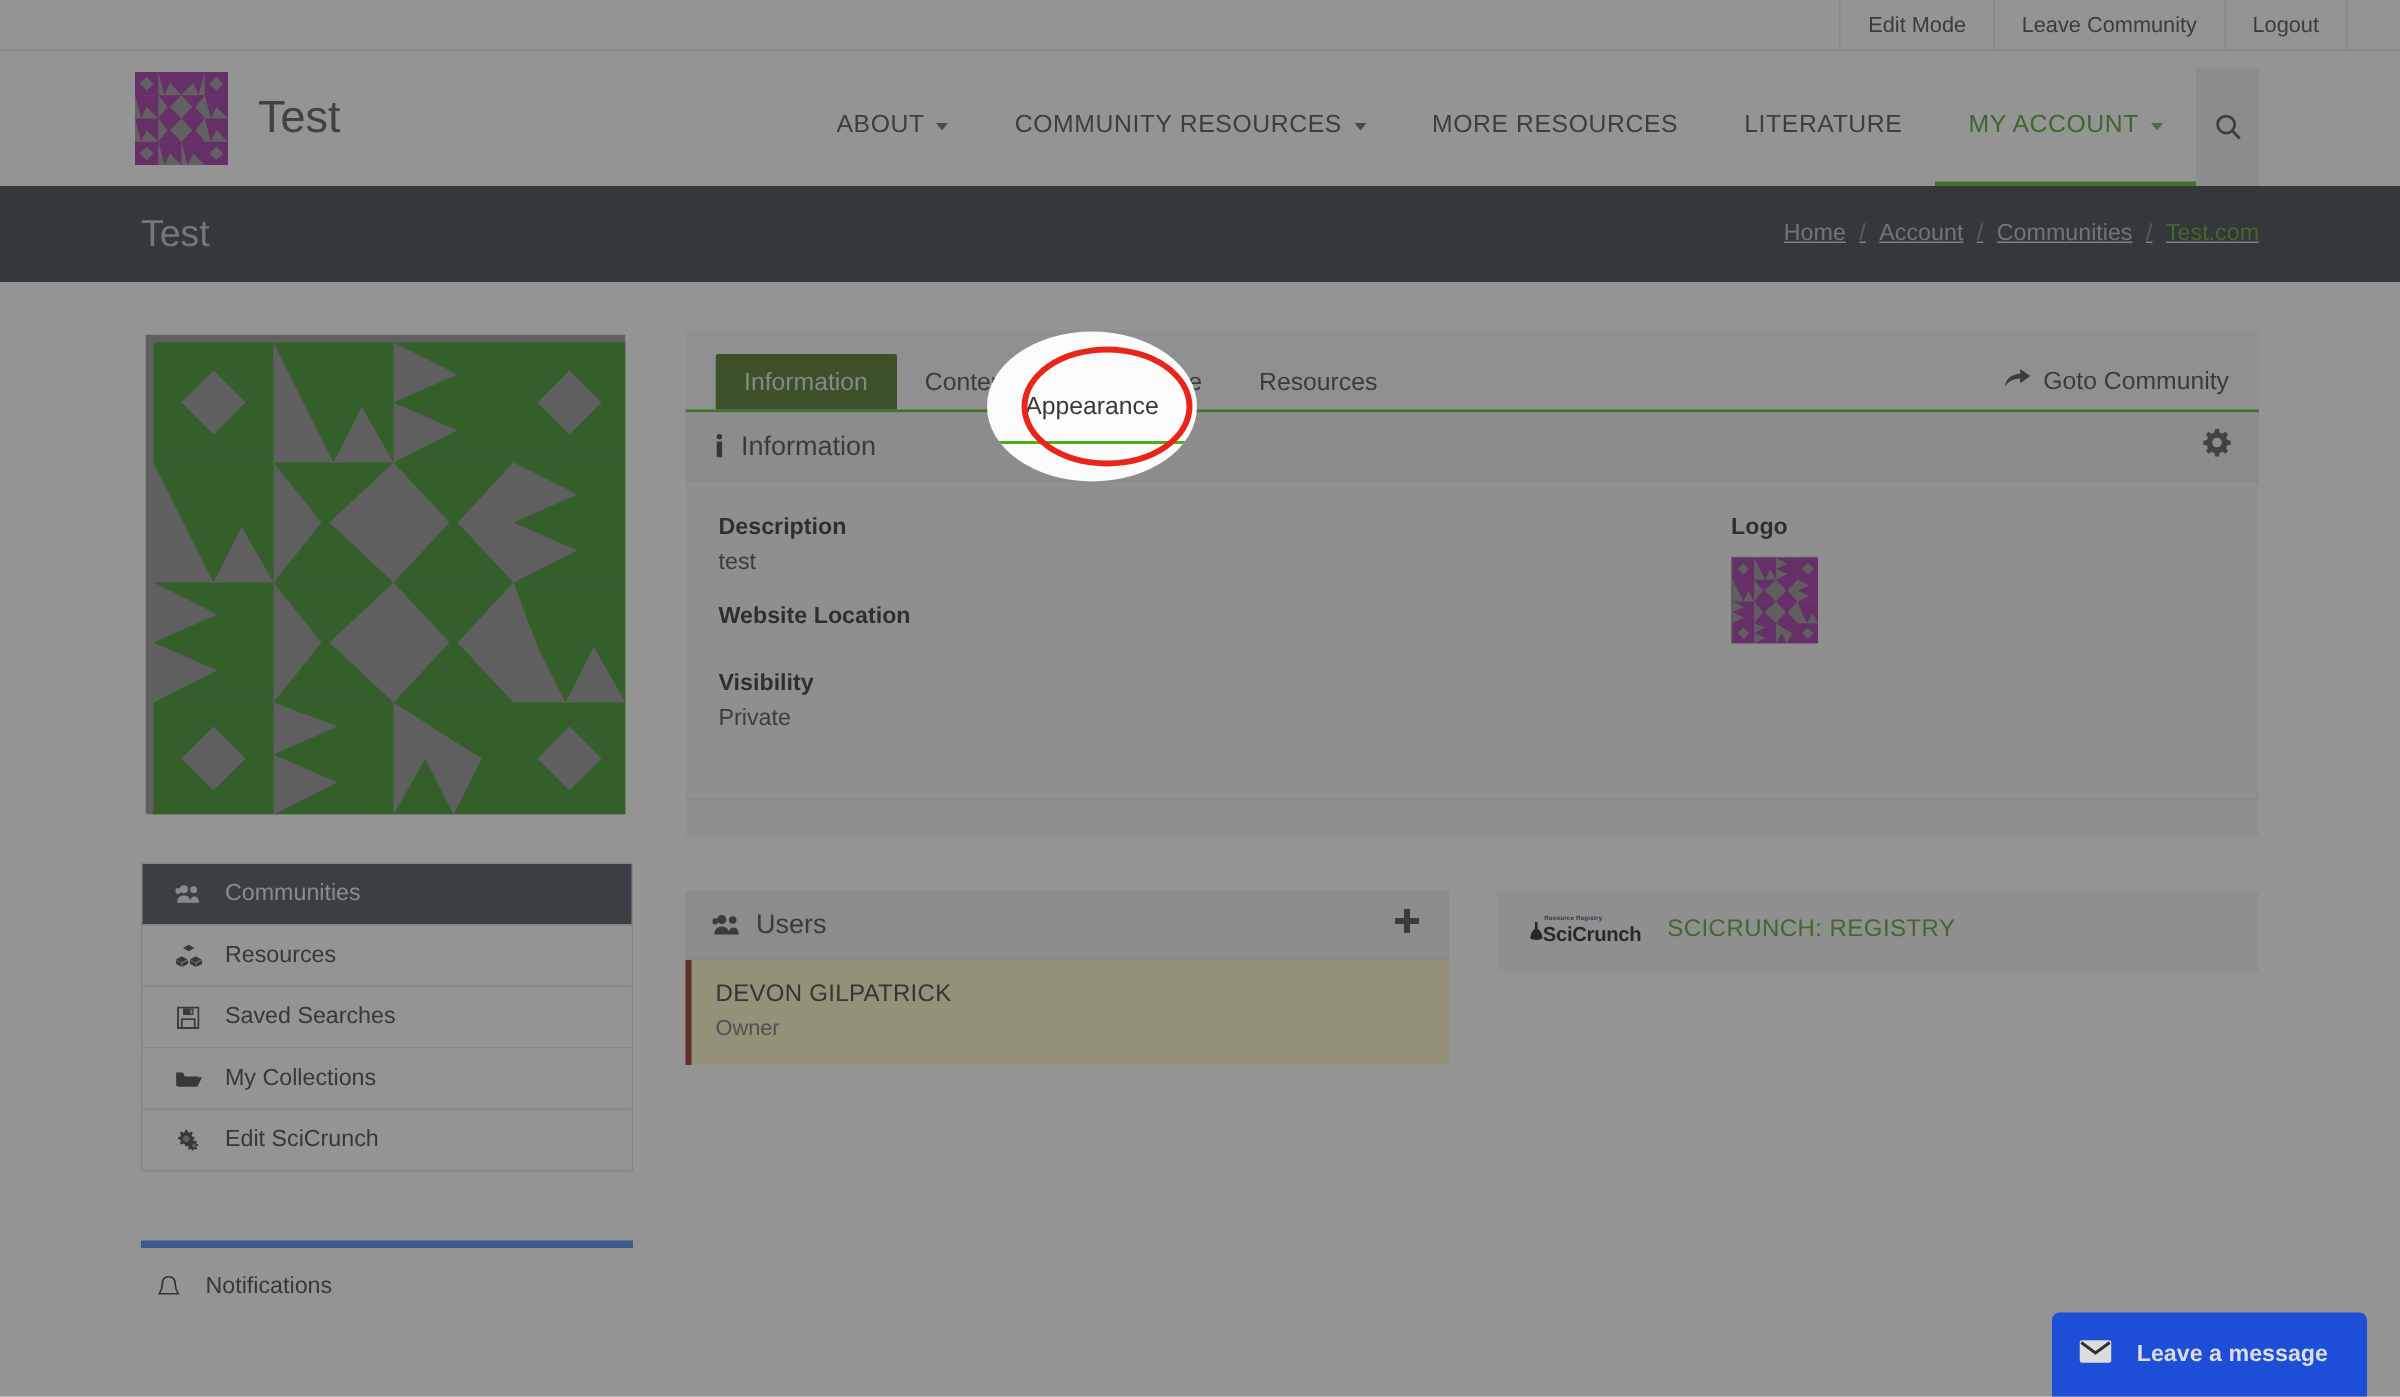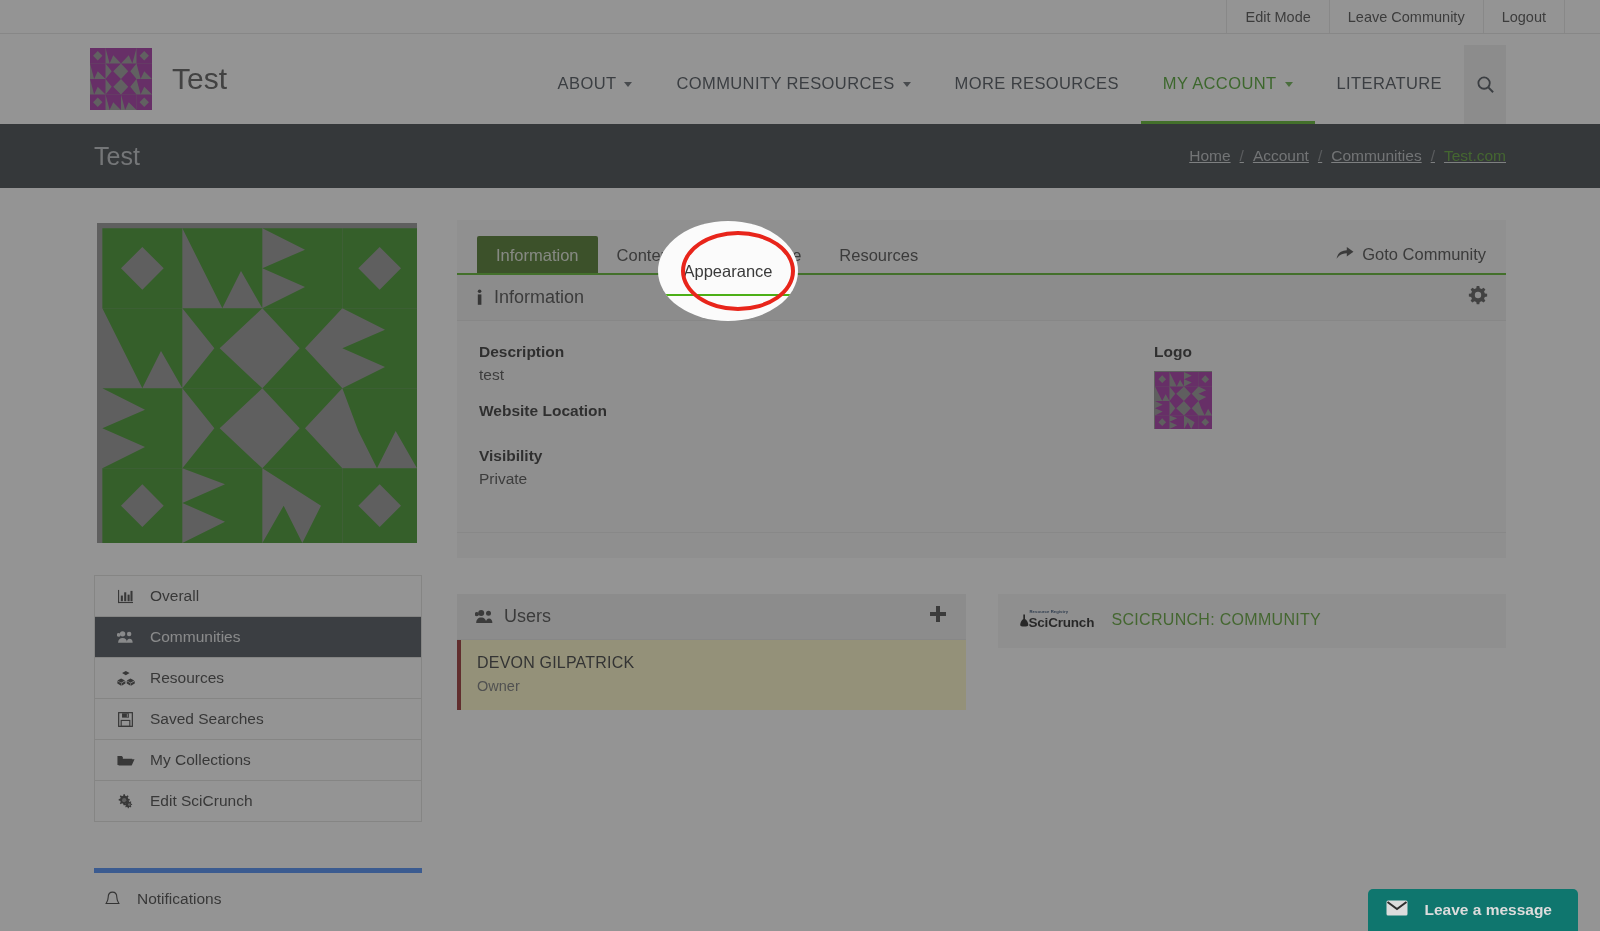--- a/index.html
+++ b/index.html
@@ -162,22 +162,22 @@
   #spotlight .sp-rule {
     position: absolute; left: 0; right: 0; top: 73px; height: 2px; background: #4caf17;
   }
   #ring {
     position: absolute; left: 681px; top: 231px; width: 114px; height: 80px;
     border: 4px solid #e8251b; border-radius: 50%; pointer-events: none;
   }
 
   
   #chat {
-    position: absolute; right: 22px; bottom: 0; height: 42px;
-    background: #0f766e; color: #dcdcdc; border-radius: 5px 5px 0 0;
+    position: absolute; right: 22px; bottom: 0; height: 56px;
+    background: #1d4ed8; color: #dcdcdc; border-radius: 5px 5px 0 0;
     display: flex; align-items: center; gap: 16px; padding: 0 26px 0 18px;
     font-size: 15.5px; font-weight: bold;
   }
 </style>
 </head>
 <body>
 
 <div id="page">
 
   <div class="utilbar">
@@ -220,26 +220,26 @@
         <span>ABOUT</span>
         <span class="caret"></span>
       </a>
       <a class="navitem">
         <span>COMMUNITY RESOURCES</span>
         <span class="caret"></span>
       </a>
       <a class="navitem">
         <span>MORE RESOURCES</span>
       </a>
+      <a class="navitem">
+        <span>LITERATURE</span>
+      </a>
       <a class="navitem active">
         <span>MY ACCOUNT</span>
         <span class="caret"></span>
-      </a>
-      <a class="navitem">
-        <span>LITERATURE</span>
       </a>
       <div class="navsearch">
         <svg width="19" height="19" viewBox="0 0 20 20" aria-hidden="true">
           <circle cx="8.5" cy="8.5" r="6" fill="none" stroke="#3a4149" stroke-width="1.9"></circle>
           <line x1="13" y1="13" x2="18" y2="18.2" stroke="#3a4149" stroke-width="2.1"></line>
         </svg>
       </div>
     </div>
   </div>
 
@@ -277,33 +277,20 @@
             <path d="M92 62 L120 62 L120 92 L112 78 L105 92 L98 78 Z"></path>
             <path d="M2 92 L32 92 L32 120 L2 120 Z M9 106 L17 98 L25 106 L17 114 Z" fill-rule="evenodd"></path>
             <path d="M32 92 L62 92 L62 120 L32 120 L48 112 L32 105 L48 98 Z"></path>
             <path d="M62 92 L92 92 L92 120 L62 120 L70 106 L77 120 L84 106 Z"></path>
             <path d="M92 92 L120 92 L120 120 L92 120 Z M98 106 L106 98 L114 106 L106 114 Z" fill-rule="evenodd"></path>
           </g>
         </svg>
       </div>
 
       <div class="sidemenu">
-        <div class="sideitem">
-          <span class="sicon">
-            <svg width="15" height="15" viewBox="0 0 16 16" aria-hidden="true">
-              <rect x="0" y="1" width="1.2" height="14" fill="#333"></rect>
-              <rect x="0" y="13.8" width="16" height="1.2" fill="#333"></rect>
-              <rect x="3" y="7" width="2.2" height="6" fill="#333"></rect>
-              <rect x="6.6" y="3.5" width="2.2" height="9.5" fill="#333"></rect>
-              <rect x="10.2" y="6" width="2.2" height="7" fill="#333"></rect>
-              <rect x="13.3" y="2" width="2.2" height="11" fill="#333"></rect>
-            </svg>
-          </span>
-          <span>Overall</span>
-        </div>
         <div class="sideitem active">
           <span class="sicon">
             <svg width="18" height="14" viewBox="0 0 20 15" aria-hidden="true">
               <circle cx="6.2" cy="4" r="3" fill="#e6e8ea"></circle>
               <circle cx="13.5" cy="4.3" r="2.5" fill="#e6e8ea"></circle>
               <circle cx="1.8" cy="5.2" r="2.1" fill="#e6e8ea"></circle>
               <path d="M1.2 14 C1.2 10.5 3.2 8.6 6.2 8.6 C9.2 8.6 11.2 10.5 11.2 14 Z" fill="#e6e8ea"></path>
               <path d="M10.8 14 C10.8 11 12.1 9.4 14 9.4 C16 9.4 17.4 11 17.4 14 Z" fill="#e6e8ea"></path>
             </svg>
           </span>
@@ -481,21 +468,21 @@
               <div class="sc-top">Resource Registry</div>
               <div class="sc-main">
                 <span class="sc-flask">
                   <svg width="9" height="13" viewBox="0 0 9 13" aria-hidden="true">
                     <path d="M3.3 0.6 L5 0.6 L5 5.1 C6.9 6.2 8.3 9 8.3 11 C8.3 12.2 6.5 12.6 4.2 12.6 C1.9 12.6 0.2 12.2 0.2 11 C0.2 9 1.6 6.2 3.3 5.1 Z" fill="#111"></path>
                   </svg>
                 </span>
                 <span class="sc-word">SciCrunch</span>
               </div>
             </div>
-            <div class="sourcename">SCICRUNCH: COMMUNITY</div>
+            <div class="sourcename">SCICRUNCH: REGISTRY</div>
           </div>
         </div>
 
       </div>
     </div>
   </div>
 </div>
 
 <div id="scrim"></div>
 

